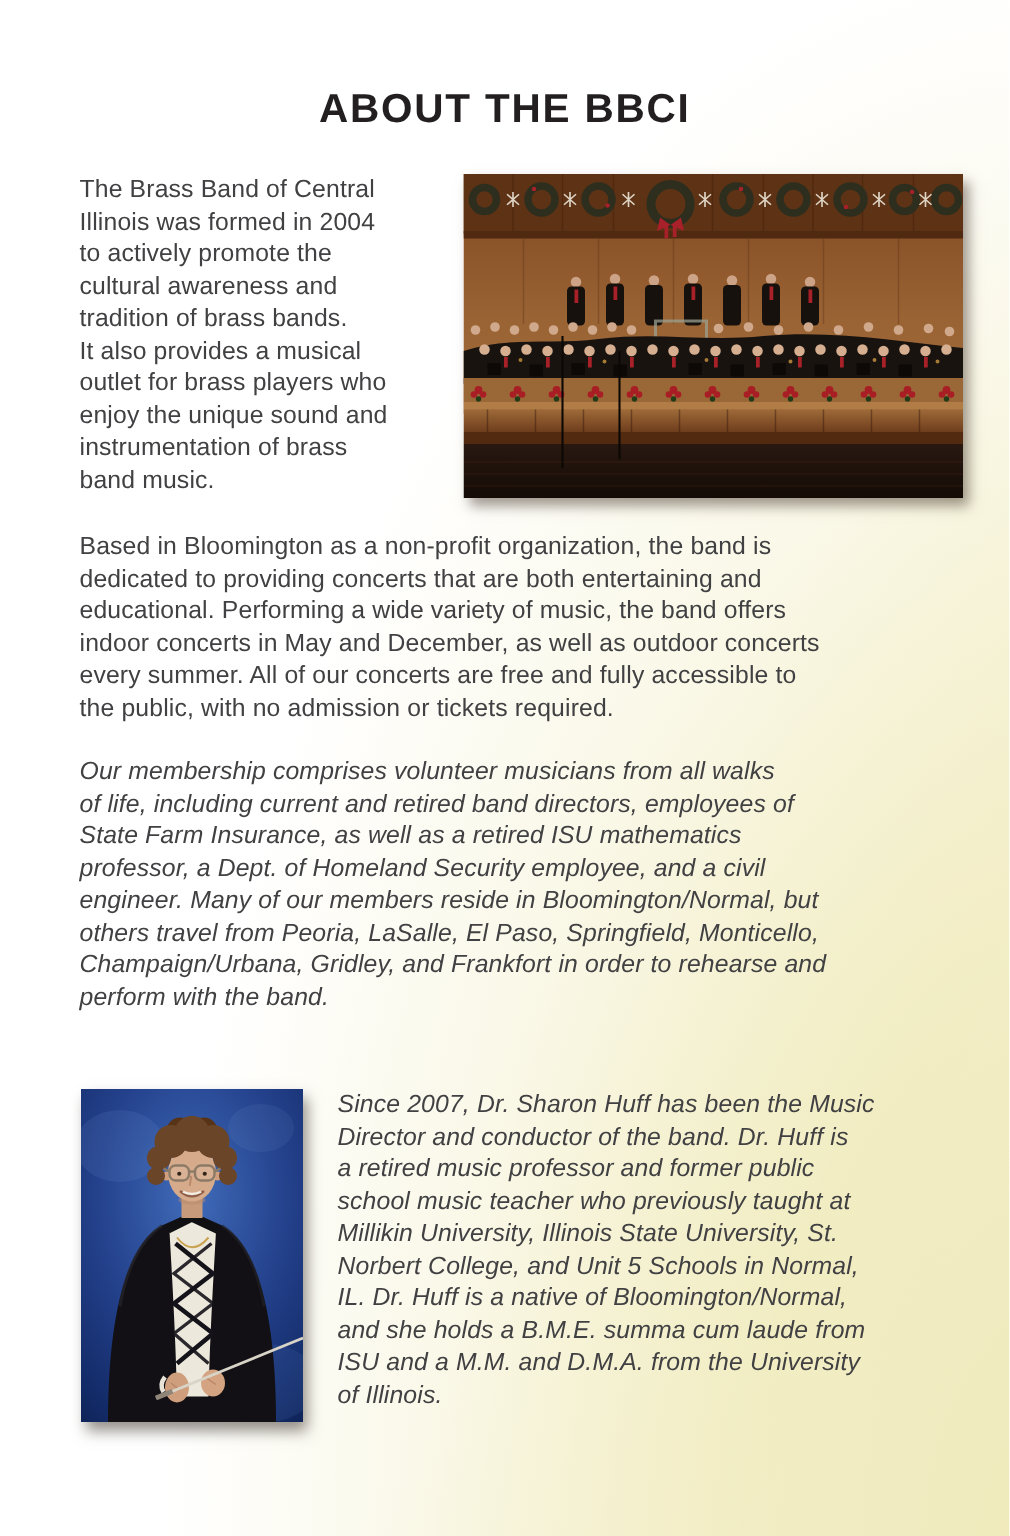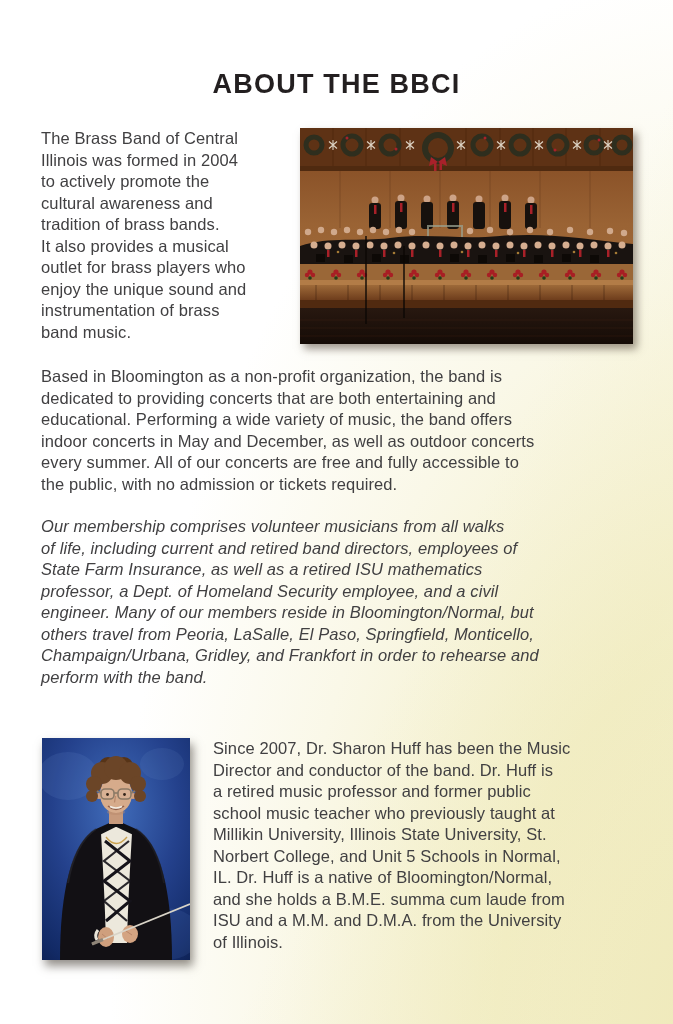--- a/index.html
+++ b/index.html
@@ -6,47 +6,47 @@
   .page {
     position:relative;
     width:673px; height:1024px;
     overflow:hidden;
     background:
       linear-gradient(115deg, rgba(255,255,255,0) 62%, rgba(240,234,188,0.30) 82%, rgba(255,255,255,0) 96%),
       radial-gradient(115% 135% at 106% 102%, #efe9ba 0%, #f2eec6 28%, #faf8e8 55%, #ffffff 78%);
     font-family:"Liberation Sans","DejaVu Sans",sans-serif;
   }
   .title {
-    margin:12px; padding-top:56px;
+    margin:0; padding-top:56px;
     text-align:center;
     font-size:27px; line-height:32px; font-weight:bold;
     letter-spacing:1.2px;
     color:#231f20;
   }
-  .content { padding:0 40px 0 41px; }
+  .content { padding:0 40px 0 41px;margin-left:12px; }
   .para {
     margin:0;
     font-size:16.5px; line-height:21.5px;
     letter-spacing:0.1px;
     color:#414042;
     white-space:pre-line;
   }
   .intro-row { display:flex; margin-top:28px; }
   .intro-text { width:256px; flex:0 0 auto; }
   figure { margin:0; }
   .band-photo {
     flex:0 0 auto;
     margin-left:auto;
     width:333px; height:216px;
     box-shadow:4px 5px 8px rgba(82,70,56,0.55);
   }
   .band-photo svg, .director-photo svg { display:block; width:100%; height:100%; }
   .p-based { margin-top:22px; }
   .p-membership { margin-top:21px;font-style:italic; }
-  .director-row { display:flex; margin-top:50px; }
+  .director-row { display:flex; margin-top:50px;font-style:italic; }
   .director-photo {
     flex:0 0 auto;
     margin-left:1px;
     width:148px; height:222px;
     box-shadow:3px 6px 9px rgba(60,52,44,0.55);
   }
   .director-text { flex:1; margin-left:23px; }
 </style>
 </head>
 <body>

